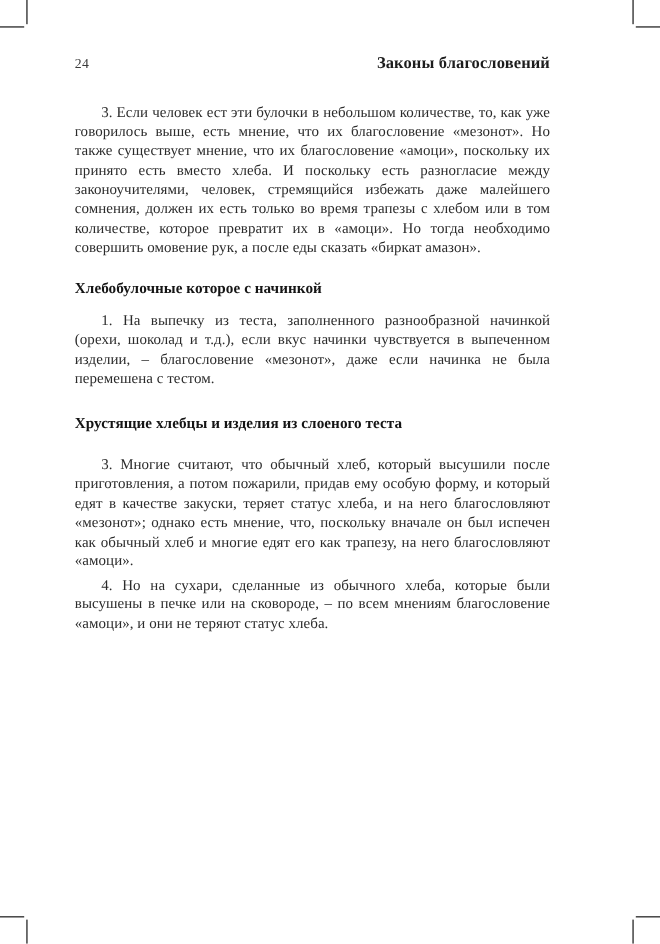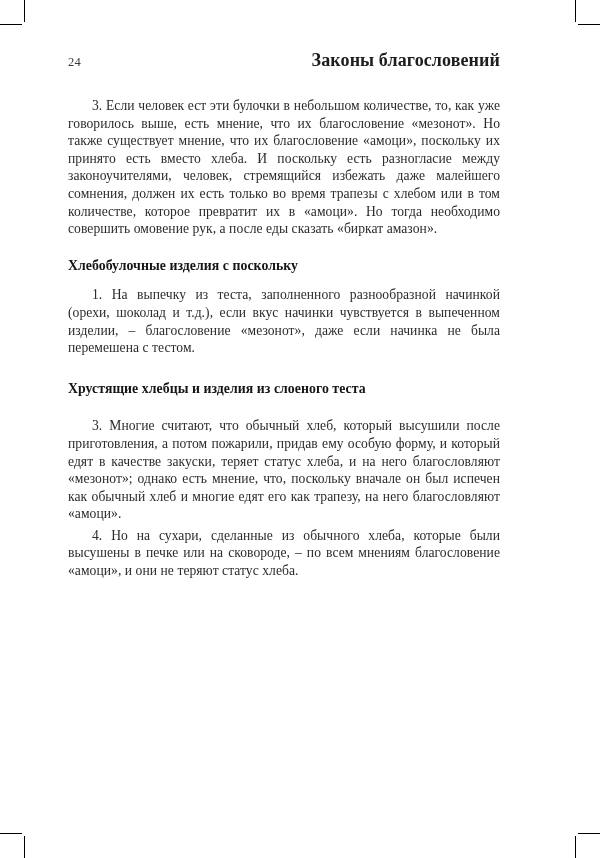--- a/index.html
+++ b/index.html
@@ -60,21 +60,21 @@
     justify-content: space-between;
     align-items: baseline;
     margin-bottom: 26px;
   }
   .folio {
     font-size: 12.5px;
     letter-spacing: 0.2px;
     color: #3a3a3a;
   }
   .head-title {
-    font-size: 18px;
+    font-size: 15px;
     font-weight: bold;
     letter-spacing: 0.1px;
     color: #1d1d1d;
   }
 
   .body-text p {
     margin: 0;
     font-size: 13.6px;
     line-height: 17.6px;
     text-align: justify;
@@ -121,21 +121,21 @@
 <div class="page">
 
   <div class="running-head">
     <span class="folio">24</span>
     <span class="head-title">Законы благословений</span>
   </div>
 
   <div class="body-text" id="body-text">
       <p>3. Если человек ест эти булочки в небольшом количестве, то, как уже говорилось выше, есть мнение, что их благословение «мезонот». Но также существует мнение, что их благословение «амоци», поскольку их принято есть вместо хлеба. И поскольку есть разногласие между законоучителями, человек, стремящийся избежать даже малейшего сомнения, должен их есть только во время трапезы с хлебом или в том количестве, которое превратит их в «амоци». Но тогда необходимо совершить омовение рук, а после еды сказать «биркат амазон».</p>
       <div class="sp-before-heading"></div>
-      <h2 class="section-heading">Хлебобулочные изделия с поскольку</h2>
+      <h2 class="section-heading">Хлебобулочные которое с начинкой</h2>
       <div class="sp-after-heading"></div>
       <p>1. На выпечку из теста, заполненного разнообразной начинкой (орехи, шоколад и т.д.), если вкус начинки чувствуется в выпеченном изделии, – благословение «мезонот», даже если начинка не была перемешена с тестом.</p>
       <div class="sp-para"></div>
       <div class="sp-before-heading"></div>
       <h2 class="section-heading">Хрустящие хлебцы и изделия из слоеного теста</h2>
       <div class="sp-after-heading"></div>
       <div class="sp-para"></div>
       <div class="sp-para"></div>
       <p>3. Многие считают, что обычный хлеб, который высушили после приготовления, а потом пожарили, придав ему особую форму, и который едят в качестве закуски, теряет статус хлеба, и на него благословляют «мезонот»; однако есть мнение, что, поскольку вначале он был испечен как обычный хлеб и многие едят его как трапезу, на него благословляют «амоци».</p>
       <div class="sp-para"></div>

